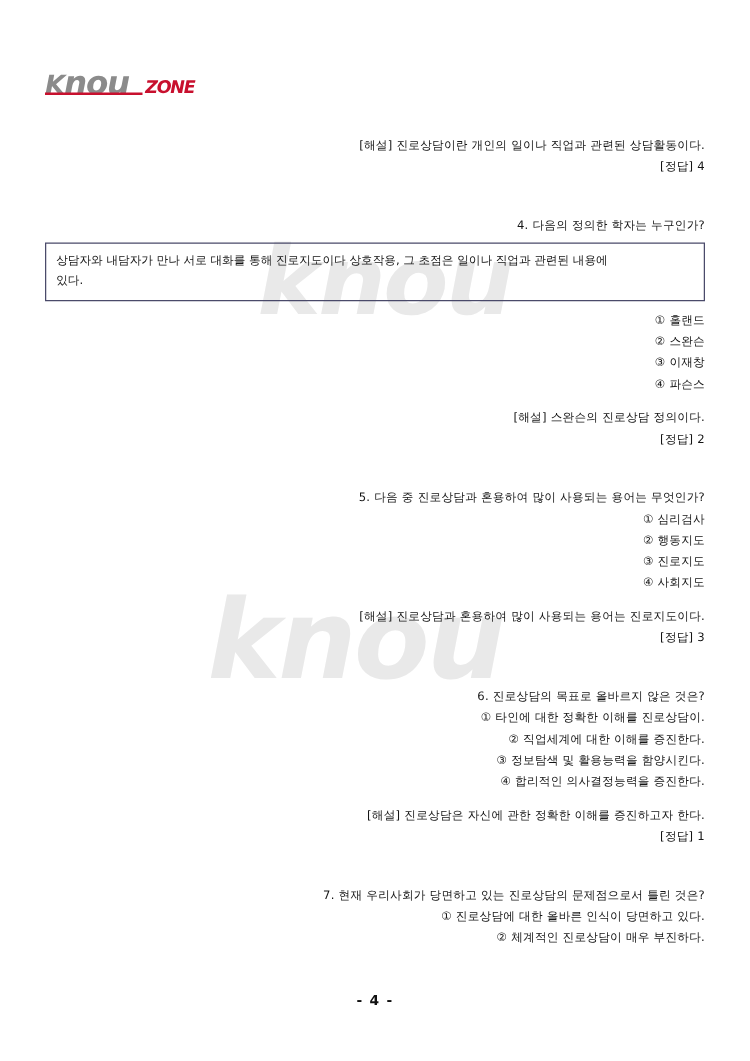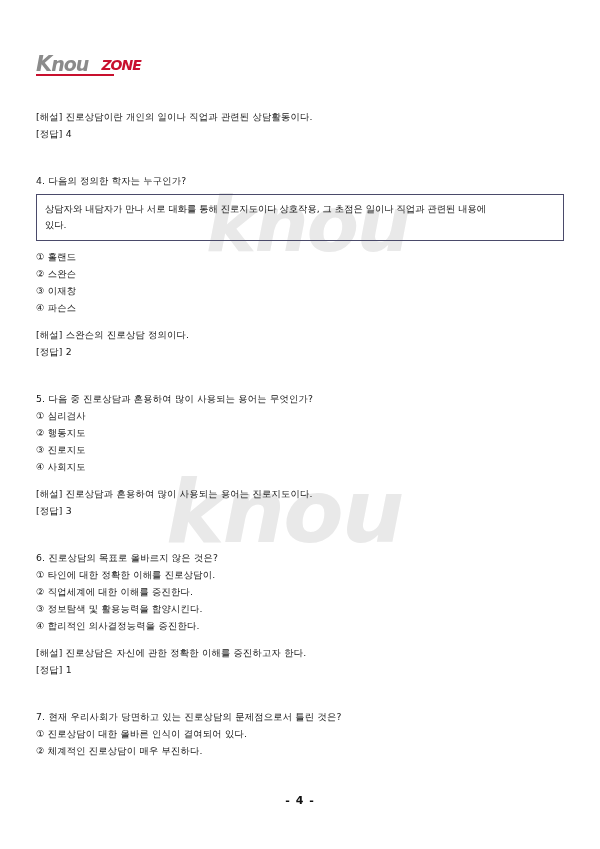--- a/index.html
+++ b/index.html
@@ -55,21 +55,21 @@
     align-items: baseline;
     font-style: italic;
     font-weight: bold;
     letter-spacing: -1px;
   }
   .logo .k {
     font-size: 21px;
     color: #8b8b8b;
   }
   .logo .nou {
-    font-size: 19px;
+    font-size: 26px;
     color: #8b8b8b;
   }
   .logo .zone {
     font-size: 14px;
     color: #c8102e;
     margin-left: 13px;
     position: relative;
     top: -1px;
   }
   .logo-underline {
@@ -89,20 +89,21 @@
     top: 108px;
     width: 528px;
     z-index: 2;
     font-size: 9.3px;
     line-height: 17px;
     color: #141414;
   }
   .line {
     white-space: pre-wrap;
     letter-spacing: 0.2px;
+    text-align: right;
   }
   .spacer-sm { height: 10px; }
   .spacer-lg { height: 30px; }
 
   .quote-box {
     border: 1px solid #4a4a6a;
     padding: 6px 8px 7px 8px;
     margin: 5px 0 7px 0;
     font-size: 9.3px;
     line-height: 16px;
@@ -170,19 +171,19 @@
       <div class="line">6. 진로상담의 목표로 올바르지 않은 것은?</div>
       <div class="line">① 타인에 대한 정확한 이해를 진로상담이.</div>
       <div class="line">② 직업세계에 대한 이해를 증진한다.</div>
       <div class="line">③ 정보탐색 및 활용능력을 함양시킨다.</div>
       <div class="line">④ 합리적인 의사결정능력을 증진한다.</div>
       <div class="spacer-sm"></div>
       <div class="line">[해설] 진로상담은 자신에 관한 정확한 이해를 증진하고자 한다.</div>
       <div class="line">[정답] 1</div>
       <div class="spacer-lg"></div>
       <div class="line">7. 현재 우리사회가 당면하고 있는 진로상담의 문제점으로서 틀린 것은?</div>
-      <div class="line">① 진로상담이 대한 올바른 인식이 결여되어 있다.</div>
+      <div class="line">① 진로상담에 대한 올바른 인식이 당면하고 있다.</div>
       <div class="line">② 체계적인 진로상담이 매우 부진하다.</div>
     </div>
 
   <div class="footer">- 4 -</div>
 
 </div>
 
 </body></html>

